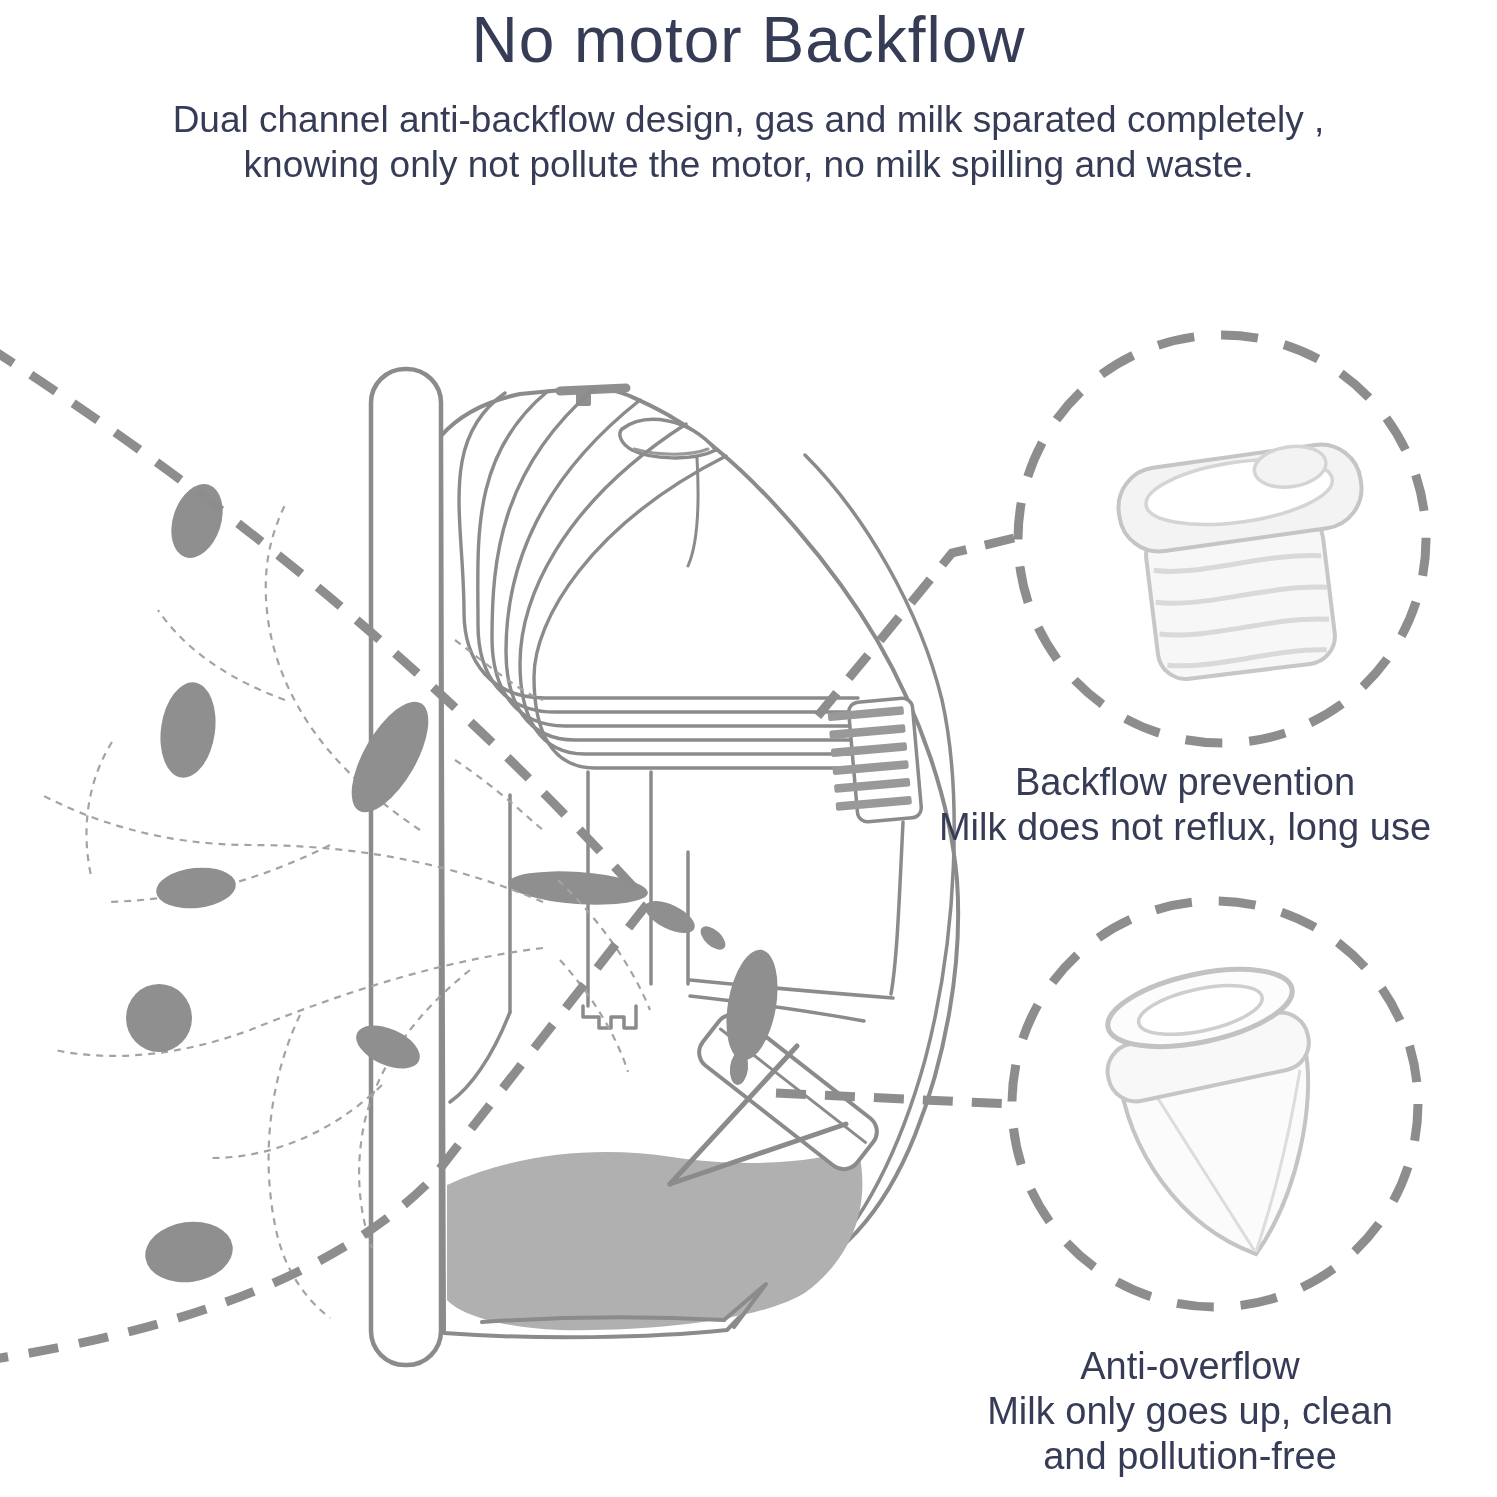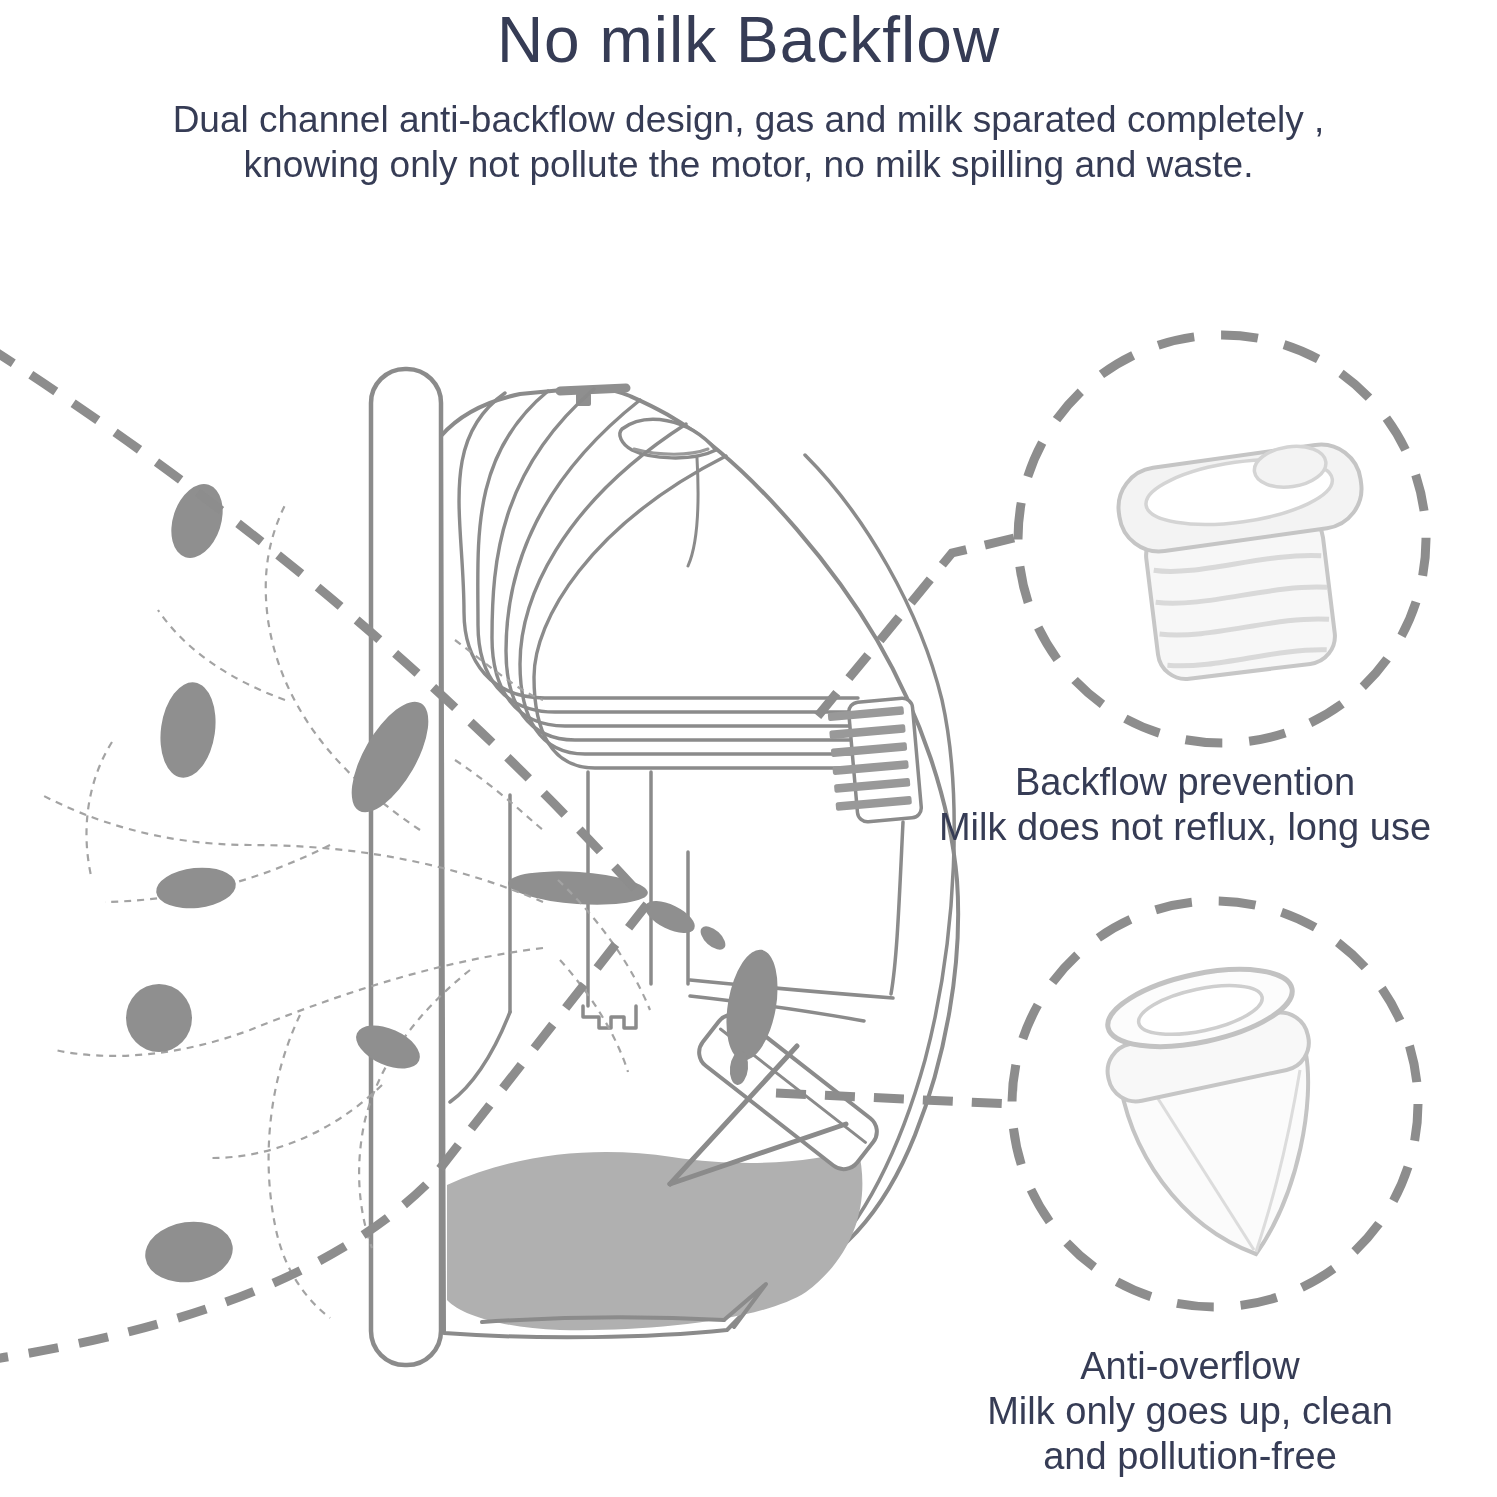--- a/index.html
+++ b/index.html
@@ -170,21 +170,21 @@
           <rect x="1106" y="1028" width="204" height="58" rx="28" fill="#f8f8f8" stroke="#c6c6c6" stroke-width="4"></rect>
         </g>
         <g transform="rotate(-12 1200 1008)">
           <ellipse cx="1200" cy="1008" rx="94" ry="34" fill="#fcfcfc" stroke="#c2c2c2" stroke-width="5"></ellipse>
           <ellipse cx="1200" cy="1010" rx="63" ry="21" fill="#ffffff" stroke="#cecece" stroke-width="3.5"></ellipse>
         </g>
       </g>
     </g>
   </svg>
 
-  <div class="txt title">No milk Backflow</div>
+  <div class="txt title">No motor Backflow</div>
 
   <div class="txt subtitle">
     <div>Dual channel anti-backflow design, gas and milk sparated completely ,</div>
     <div>knowing only not pollute the motor, no milk spilling and waste.</div>
   </div>
 
   <div class="txt label-top">
     <div>Backflow prevention</div>
     <div>Milk does not reflux, long use</div>
   </div>

